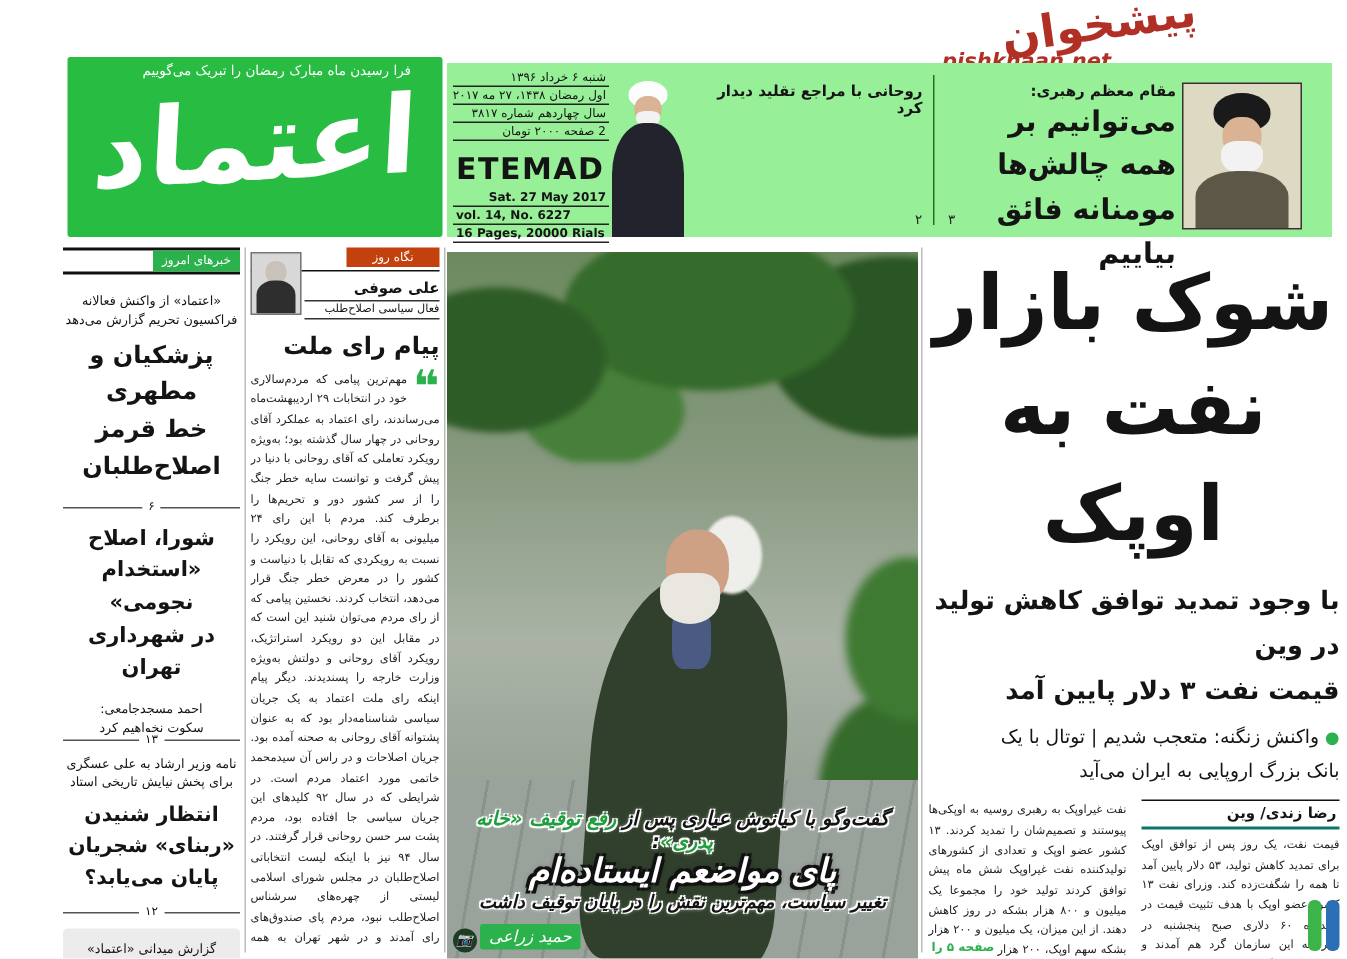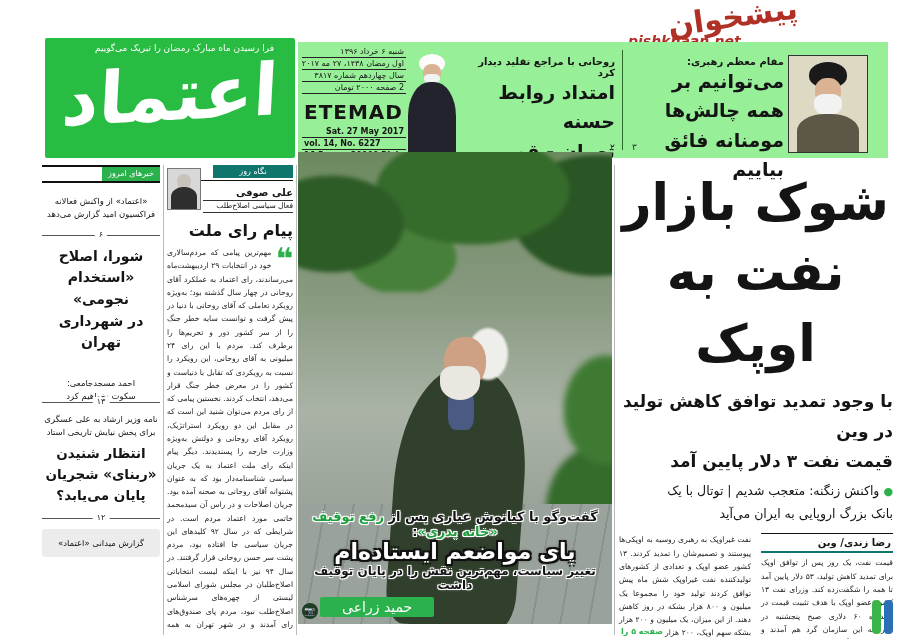--- a/index.html
+++ b/index.html
@@ -40,27 +40,27 @@
   .labelbar .green{position:absolute;right:0;top:0;bottom:0;width:58px;background:#2bb24c;color:#fff;
                    font-size:8px;text-align:center;line-height:14px;}
   .kicker-xs{font-size:8.5px;line-height:1.5;}
   .lhead{font-weight:bold;line-height:1.55;}
   .itemdiv{border-top:1px solid #555;position:relative;height:10px;}
   .itemdiv span{position:absolute;top:-6px;left:50%;transform:translateX(-50%);background:#fff;
                 padding:0 4px;font-size:8px;}
   #graybox{background:#ececec;border-radius:3px;padding:8px 6px;}
   
   #op-bar{height:15px;border-bottom:1.5px solid #111;position:relative;background:#fff;}
-  #op-bar .green{position:absolute;right:0;top:0;width:80px;height:13px;background:#0f766e;color:#fff;
+  #op-bar .green{position:absolute;right:0;top:0;width:62px;height:13px;background:#c2410c;color:#fff;
                  font-size:8px;text-align:center;line-height:13px;}
   .ulined{border-bottom:1px solid #333;padding-bottom:2px;}
   #op-quote{color:#2bb24c;font-size:30px;line-height:0.6;float:right;margin:4px 0 0 4px;font-weight:bold;}
   
-  #photo{left:298px;top:152px;width:314px;height:472px;overflow:hidden;background:
-     linear-gradient(180deg,#6c8a5e 0%,#87997f 30%,#aab3a6 55%,#9aa398 75%,#8d958b 100%);}
+  #photo{left:298px;top:168px;width:314px;height:472px;overflow:hidden;background:
+     linear-gradient(180deg,#6c8a5e 0%,#87997f 30%,#aab3a6 55%,#9aa398 75%,#8d958b 100%); font-style: italic;}
   #photo .foliage{position:absolute;left:-20px;top:-30px;right:-20px;height:170px;background:
      radial-gradient(ellipse 120px 80px at 15% 60%,#2e5c27 0 60%,transparent 61%),
      radial-gradient(ellipse 160px 90px at 55% 40%,#356b2b 0 60%,transparent 61%),
      radial-gradient(ellipse 140px 100px at 90% 55%,#2a5524 0 60%,transparent 61%),
      radial-gradient(ellipse 90px 60px at 35% 80%,#47803a 0 60%,transparent 61%);
      filter:blur(2px);}
   #photo .bush{position:absolute;right:-30px;top:180px;width:120px;height:260px;background:
      radial-gradient(ellipse 70px 90px at 70% 30%,#3f7a33 0 60%,transparent 61%),
      radial-gradient(ellipse 80px 110px at 60% 70%,#356b2b 0 60%,transparent 61%);filter:blur(3px);}
   #photo .pave{position:absolute;left:0;right:0;bottom:0;height:120px;background:
@@ -72,22 +72,22 @@
   #fig-beard{position:absolute;left:142px;top:214px;width:40px;height:34px;background:#e9e7e0;border-radius:40% 40% 60% 60%;filter:blur(0.5px);}
   #fig-shirt{position:absolute;left:150px;top:238px;width:26px;height:40px;background:#4a5a83;border-radius:30%;}
   .stroke-w{text-shadow:-1px -1px 0 #fff,1px -1px 0 #fff,-1px 1px 0 #fff,1px 1px 0 #fff,0 0 3px #fff;}
   .stroke-b{color:#fff;text-shadow:-2px -2px 0 #111,2px -2px 0 #111,-2px 2px 0 #111,2px 2px 0 #111,0 0 4px #111;}
   #cap-kicker{font-size:13px;font-weight:bold;}
   #cap-title{font-size:22px;font-weight:bold;letter-spacing:-1px;}
   #cap-sub{font-size:12px;font-weight:bold;}
   .hl-green{color:#1f9e3d;}
   #cap-page{position:absolute;left:68px;bottom:8px;width:16px;height:13px;background:#fff;border:1px solid #111;
             font-size:9px;text-align:center;line-height:13px;}
-  #cap-credit{position:absolute;left:22px;bottom:7px;background:#2bb24c;color:#fff;font-size:14px;
-              padding:2px 22px;border-radius:2px;}
+  #cap-credit{position:absolute;left:22px;bottom:7px;background:#2bb24c;color:#fff;font-size:11px;
+              padding:2px 6px;border-radius:2px;}
   #cap-cam{position:absolute;left:4px;bottom:5px;width:16px;height:16px;background:#1d3d22;border-radius:50%;
            color:#fff;font-size:9px;text-align:center;line-height:16px;}
   
   #lead-title{font-size:51px;font-weight:bold;line-height:1.38;letter-spacing:-1px;}
   #lead-sub{font-size:17px;font-weight:bold;line-height:1.75;}
   #lead-bullets{font-size:12.5px;font-weight:normal;line-height:1.8;}
   .gdot{color:#2bb24c;font-size:11px;}
   #byline{border-top:1.5px solid #111;border-bottom:2px solid #0f766e;font-size:10px;font-weight:bold;
           padding:3px 2px;}
   .bodytxt{font-size:7.6px;line-height:1.75;color:#222;}
@@ -126,24 +126,20 @@
 
   <div class="abs cutout" style="left:406px;top:52px;width:52px;height:106px;">
     <div class="turban-w" style="left:13px;top:2px;width:26px;height:18px;"></div>
     <div class="face" style="left:17px;top:12px;width:18px;height:18px;"></div>
     <div class="beard-w" style="left:18px;top:22px;width:16px;height:10px;"></div>
     <div class="robe-d" style="left:2px;top:30px;width:48px;height:76px;"></div>
   </div>
 
   <div class="abs rtl r" style="left:460px;top:56px;width:155px;">
     <div class="kicker-sm">روحانی با مراجع تقلید دیدار کرد</div>
-    <div class="head-title">
-      <span>امتداد روابط حسنه</span><br>
-      <span>تهران - قم</span>
-    </div>
   </div>
   <div class="abs pagenum" style="left:610px;top:142px;">۲</div>
 
   <div id="hdr-divider" class="abs"></div>
 
   <div class="abs rtl r" style="left:632px;top:56px;width:152px;">
     <div class="kicker-sm">مقام معظم رهبری:</div>
     <div class="head-title">
       <span>می‌توانیم بر همه چالش‌ها</span><br>
       <span>مومنانه فائق بیاییم</span>
@@ -163,34 +159,39 @@
   <div class="abs vsep" style="left:614px;"></div>
 
   <div class="abs" style="left:42px;top:165px;width:118px;">
     <div class="labelbar" style="position:relative;">
       <span class="green">خبرهای امروز</span>
     </div>
 
     <div class="rtl c" style="margin-top:12px;">
       <div class="kicker-xs">
         <span>«اعتماد» از واکنش فعالانه</span><br>
-        <span>فراکسیون امید گزارش می‌دهد</span>
+        <span>فراکسیون تحریم گزارش می‌دهد</span>
+      </div>
+      <div class="lhead" style="font-size:16px;margin-top:4px;">
+        <span>پزشکیان و مطهری</span><br>
+        <span>خط قرمز</span><br>
+        <span>اصلاح‌طلبان</span>
       </div>
     </div>
     <div class="itemdiv" style="margin-top:14px;">
       <span>۶</span>
     </div>
 
     <div class="rtl c">
       <div class="lhead" style="font-size:14px;">
         <span>شورا، اصلاح</span><br>
         <span>«استخدام نجومی»</span><br>
         <span>در شهرداری تهران</span>
       </div>
-      <div class="kicker-xs" style="margin-top:23px;">
+      <div class="kicker-xs" style="margin-top:10px;">
         <span>احمد مسجدجامعی:</span><br>
         <span>سکوت نخواهیم کرد</span>
       </div>
     </div>
     <div class="itemdiv" style="">
       <span>۱۳</span>
     </div>
 
     <div class="rtl c">
       <div class="kicker-xs">

